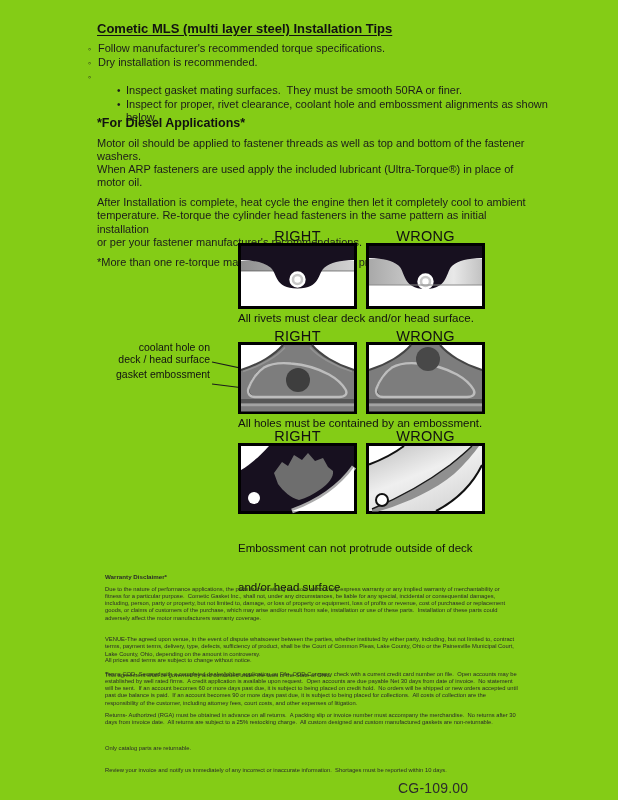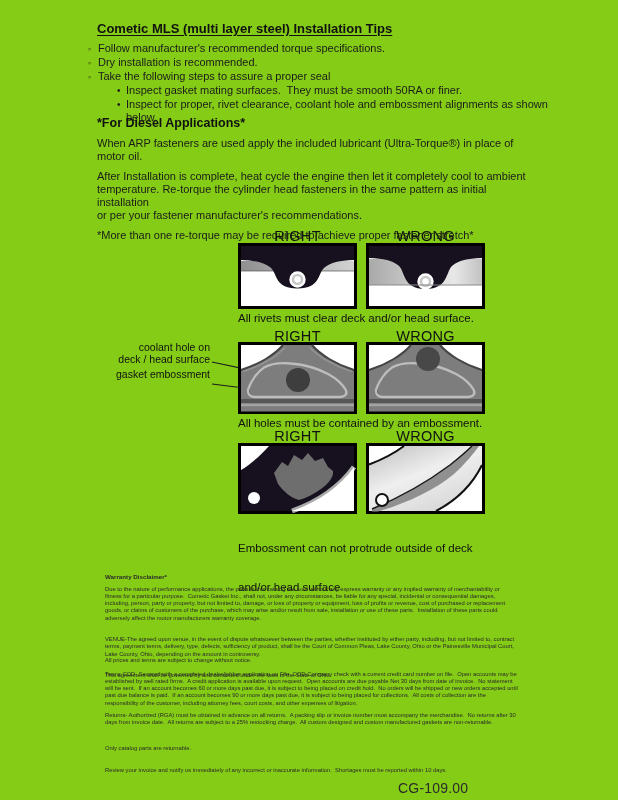--- a/index.html
+++ b/index.html
@@ -53,35 +53,35 @@
     <div class="b-line">
       <span class="b-marker">◦</span>
       <span>Follow manufacturer's recommended torque specifications.</span>
     </div>
     <div class="b-line">
       <span class="b-marker">◦</span>
       <span>Dry installation is recommended.</span>
     </div>
     <div class="b-line">
       <span class="b-marker">◦</span>
-      <span>Take the following steps to assure a proper seal</span>
     </div>
     <div class="b-line sub">
       <span class="b-marker">•</span>
       <span>Inspect gasket mating surfaces.  They must be smooth 50RA or finer.</span>
     </div>
     <div class="b-line sub">
       <span class="b-marker">•</span>
       <span>Inspect for proper, rivet clearance, coolant hole and embossment alignments as shown below.</span>
     </div>
   </div>
 
   <div class="diesel">
     <div class="d-head">*For Diesel Applications*</div>
     <div class="d-p">
+      <div class="d-line">Motor oil should be applied to fastener threads as well as top and bottom of the fastener washers.</div>
       <div class="d-line">When ARP fasteners are used apply the included lubricant (Ultra-Torque®) in place of motor oil.</div>
     </div>
     <div class="d-p">
       <div class="d-line">After Installation is complete, heat cycle the engine then let it completely cool to ambient</div>
       <div class="d-line">temperature. Re-torque the cylinder head fasteners in the same pattern as initial installation</div>
       <div class="d-line">or per your fastener manufacturer's recommendations.</div>
     </div>
     <div class="d-p d-line">*More than one re-torque may be required to achieve proper fastener stretch*</div>
   </div>
 

